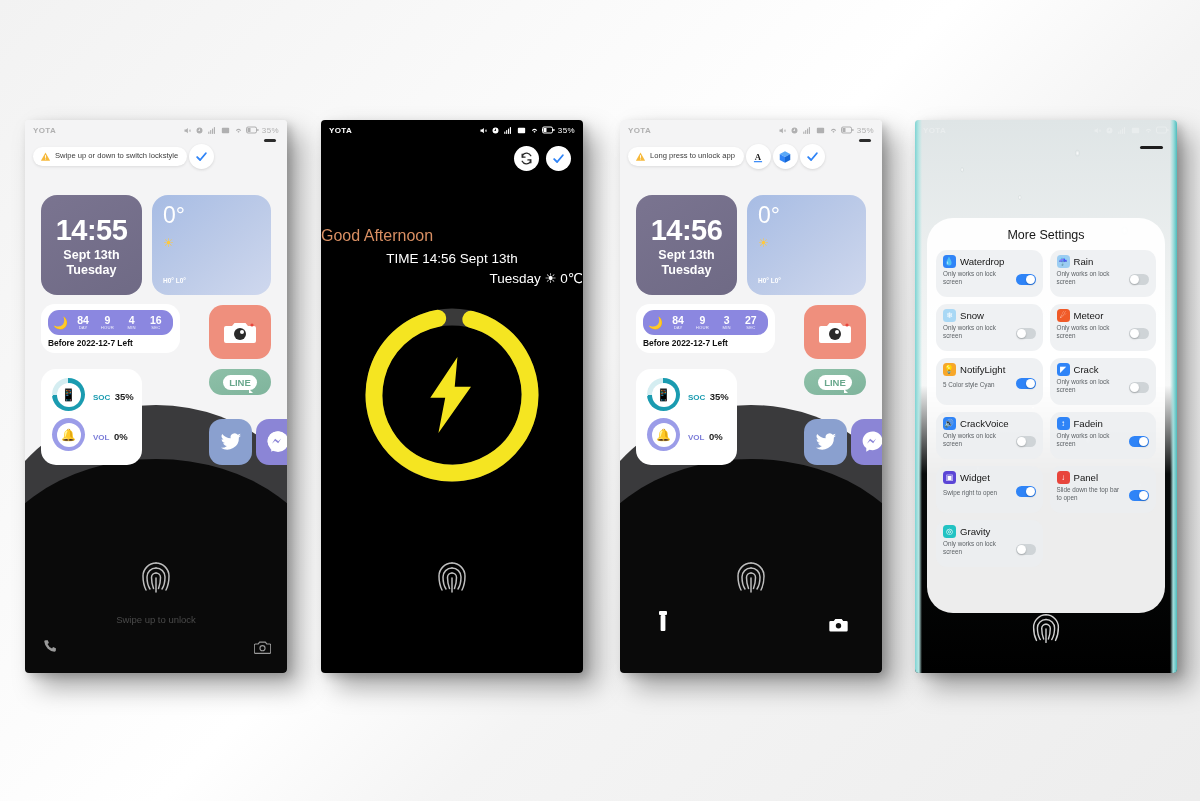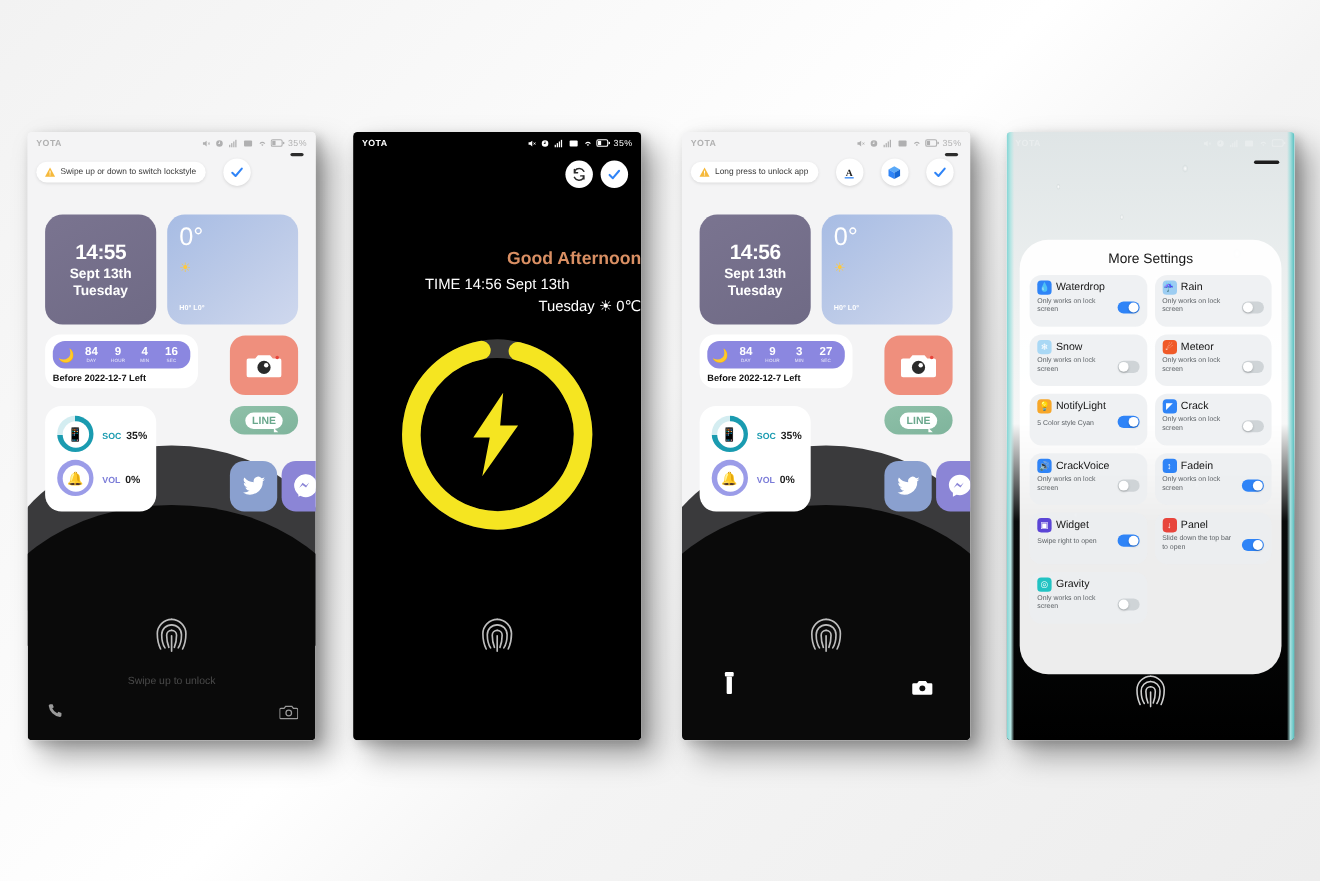--- a/index.html
+++ b/index.html
@@ -58,21 +58,21 @@
   }
   .ls-light .curve2 {
     position: absolute; left: -16%; right: -16%; bottom: 86px;
     height: 128px; background: #0a0a0a;
     border-radius: 50% 50% 0 0 / 100% 100% 0 0;
   }
 
   
   .hdr-row {
     position: absolute; top: 24px; left: 8px; right: 8px;
-    display: flex; align-items: center; gap: 16px; z-index: 20;
+    display: flex; align-items: center; gap: 2px; z-index: 20;
   }
   .tip-pill {
     background: #fff; border-radius: 14px;
     padding: 4px 9px 4px 7px;
     display: flex; align-items: center; gap: 4px;
     font-size: 7.6px; color: #3b3b3b; line-height: 1.18;
     box-shadow: 0 1px 3px rgba(0,0,0,.10);
     text-align: center; flex: 0 1 auto;
   }
   .tip-pill .warn { flex: 0 0 auto; }
@@ -88,21 +88,21 @@
 
   
   .wgrid { position: absolute; top: 75px; left: 16px; right: 16px; z-index: 15; }
   .row1 { display: flex; gap: 10px; }
   .w-clock {
     width: 101px; height: 100px; border-radius: 16px;
     background: linear-gradient(150deg,#7a7490,#6f6a85);
     color: #fff; display: flex; flex-direction: column;
     align-items: center; justify-content: center; gap: 1px;
   }
-  .w-clock .t { font-size: 19px; font-weight: 700; letter-spacing: -.5px; }
+  .w-clock .t { font-size: 29px; font-weight: 700; letter-spacing: -.5px; }
   .w-clock .d { font-size: 12.5px; font-weight: 700; }
   .w-clock .w { font-size: 12.5px; font-weight: 700; }
   .w-weather {
     flex: 1; height: 100px; border-radius: 16px;
     background: linear-gradient(140deg,#a7bce4,#bdcbe8 55%,#cfd8ee);
     padding: 9px 11px; color: #fff; position: relative;
   }
   .w-weather .temp { font-size: 23px; font-weight: 400; line-height: 1; }
   .w-weather .sun { margin-top: 9px; font-size: 12px; color: #ffc93c; }
   .w-weather .hilo { position: absolute; bottom: 11px; left: 11px; font-size: 6.5px; font-weight: 700; }
@@ -178,22 +178,22 @@
     position: absolute; left: 0; right: 0; bottom: 48px; text-align: center;
     font-size: 9.5px; color: #4a4a4a; z-index: 20;
   }
   .bl { position: absolute; bottom: 18px; left: 16px;  z-index: 20; }
   .br { position: absolute; bottom: 18px; right: 16px; z-index: 20; }
 
   
   .ls-dark { position: absolute; inset: 0; background: #000; }
   .p2-btns { position: absolute; top: 26px; right: 12px; display: flex; gap: 7px; z-index: 20; }
   .p2-greet {
-    position: absolute; top: 107px; left: 0; right: 0; text-align: right;
-    font-size: 16px; font-weight: 700; color: #d98f63;
+    position: absolute; top: 107px; left: 0; right: 0; text-align: left;
+    font-size: 16px; font-weight: 400; color: #d98f63;
   }
   .p2-time {
     position: absolute; top: 131px; left: 0; right: 0; text-align: center;
     font-size: 13.5px; color: #fff;
   }
   .p2-day {
     position: absolute; top: 150px; left: 0; right: 0; text-align: right;
     font-size: 13.5px; color: #fff;
   }
   .p2-ring-wrap {

